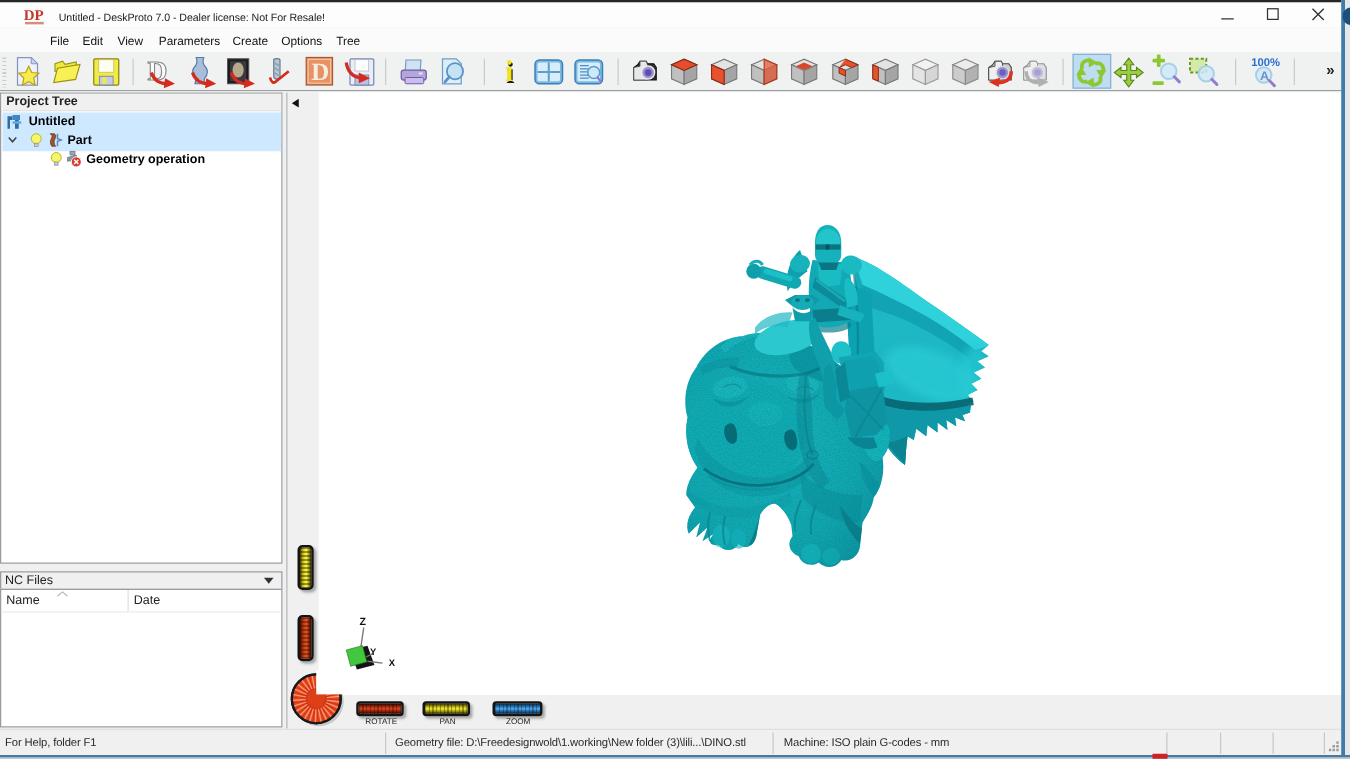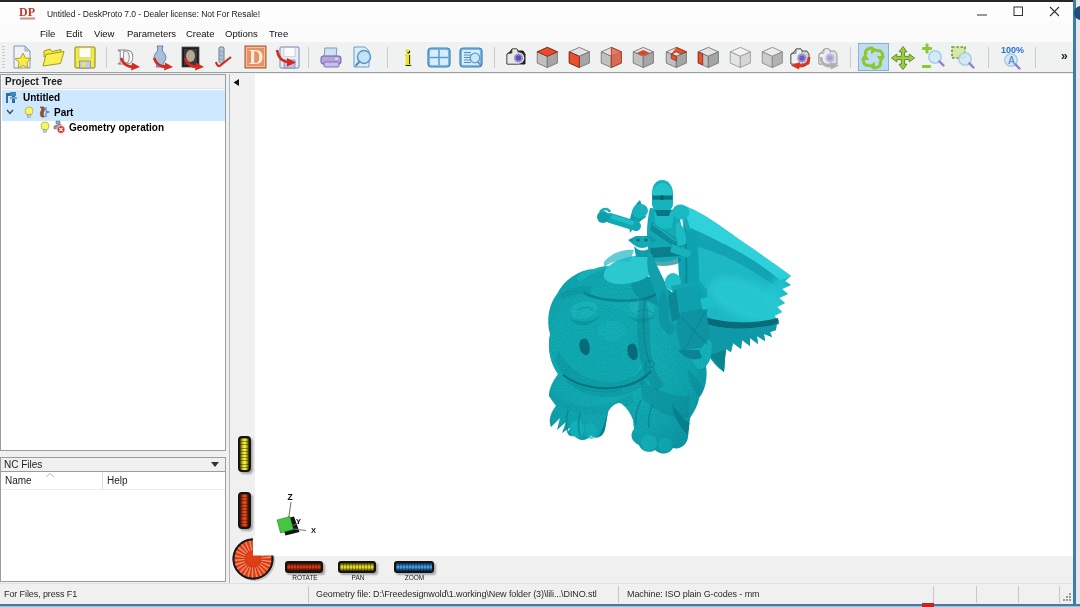--- a/index.html
+++ b/index.html
@@ -499,21 +499,21 @@
   <div class="abs" id="nchdr">NC Files
     <svg style="position:absolute;right:5px;top:4px" width="9" height="6">
         <path d="M0 0 L8 0 L4 5 Z" fill="#333"></path>
       </svg>
   </div>
   <div class="abs" id="nctable">
     <div style="position:absolute;left:4px;top:3px">Name</div>
     <svg style="position:absolute;left:44px;top:1px" width="10" height="5">
         <path d="M1 4 L5 0.5 L9 4" stroke="#bbb" stroke-width="1" fill="#fff"></path>
       </svg>
-    <div style="position:absolute;left:106px;top:3px">Help</div>
+    <div style="position:absolute;left:106px;top:3px">Date</div>
     <div style="position:absolute;left:101px;top:0;width:1px;height:17px;background:#e0e0e0"></div>
     <div style="position:absolute;left:0;top:17px;width:224px;height:1px;background:#ececec"></div>
   </div>
 
   <svg class="abs" style="left:233px;top:79px" width="7" height="8">
       <path d="M6 0 L6 7 L0.5 3.5 Z" fill="#111"></path>
     </svg>
 
   <div class="abs vbar" id="ybar" style="left:238px;top:436px;
     background:linear-gradient(90deg,#3a3400,#b8ae10 22%,#f0ee38 45%,#f4f448 58%,#8a8208 85%,#2a2600);"></div>
@@ -598,21 +598,21 @@
     <line x1="19" y1="14" x2="16.5" y2="31" stroke="#777" stroke-width="1.1"></line>
     <path d="M8 32 L22 28.5 L27.5 44 L13.5 47.5 Z" fill="#141414"></path>
     <path d="M5 32 L18 28.5 L21.5 41.5 L8.5 45 Z" fill="#42c73e" stroke="#1e6e1c" stroke-width="0.5"></path>
     <line x1="21" y1="37.5" x2="27" y2="34.5" stroke="#777" stroke-width="1"></line>
     <text x="24" y="36" font-size="7.5" font-weight="bold" fill="#111">Y</text>
     <line x1="22" y1="41" x2="34" y2="42.5" stroke="#777" stroke-width="1.2"></line>
     <text x="39" y="44.5" font-size="7.5" font-weight="bold" fill="#111">X</text>
   </svg>
 
   <div class="abs" id="statusbar">
-    <div style="position:absolute;left:4px;top:5px">For Files, press F1</div>
+    <div style="position:absolute;left:4px;top:5px">For Help, folder F1</div>
     <div class="ssep" style="left:308px"></div>
     <div style="position:absolute;left:316px;top:5px">Geometry file: D:\Freedesignwold\1.working\New folder (3)\lili...\DINO.stl</div>
     <div class="ssep" style="left:618px"></div>
     <div style="position:absolute;left:627px;top:5px">Machine: ISO plain G-codes - mm</div>
     <div class="ssep" style="left:933px"></div>
     <div class="ssep" style="left:976px"></div>
     <div class="ssep" style="left:1018px"></div>
     <div class="ssep" style="left:1059px"></div>
     <svg style="position:absolute;left:1063px;top:9px" width="9" height="9">
         <g fill="#9a9a9a">

